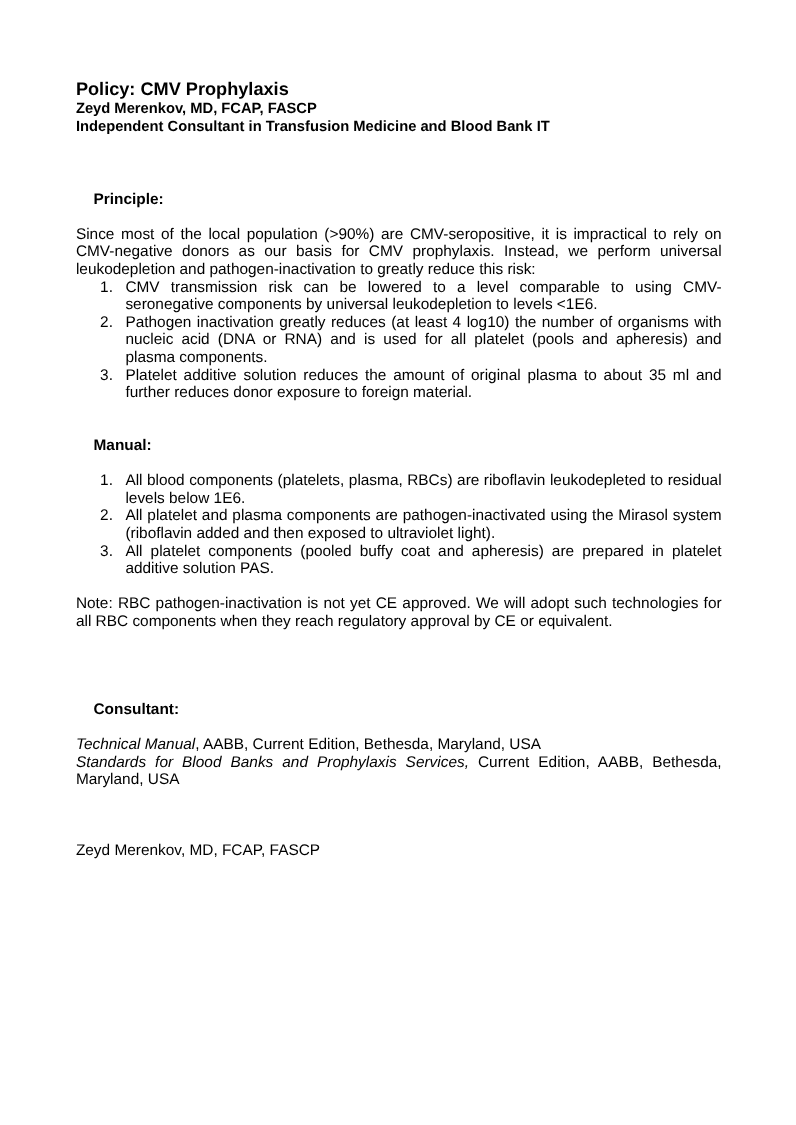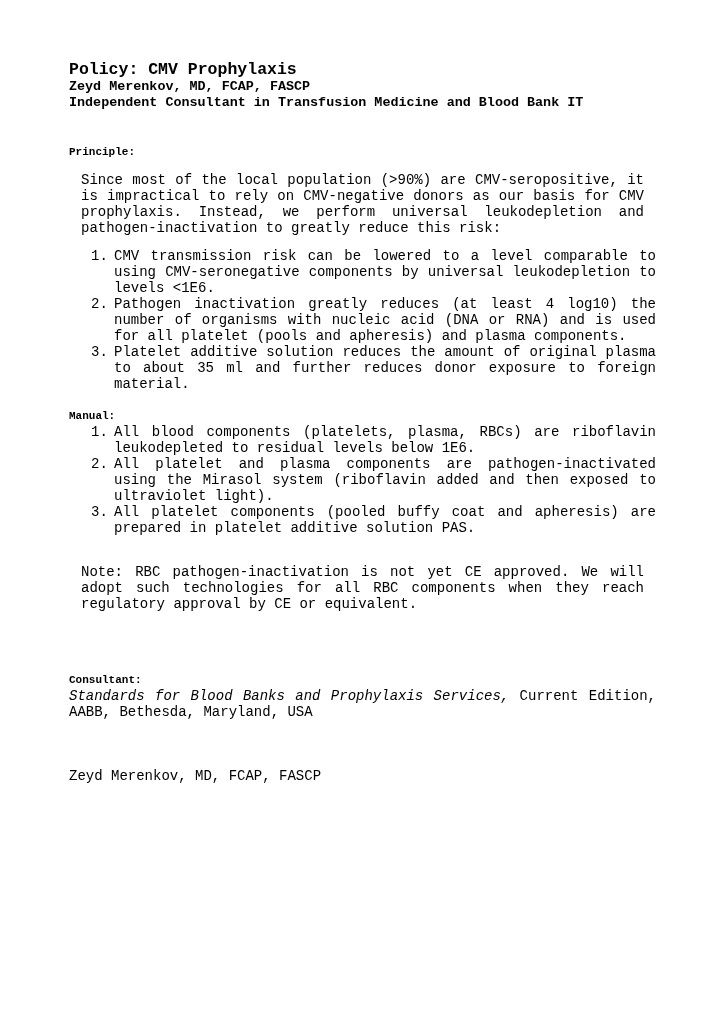--- a/index.html
+++ b/index.html
@@ -11,46 +11,45 @@
       width: 724px;
       height: 1023px;
       position: relative;
       overflow: hidden;
       font-family: "Liberation Sans", sans-serif;
       color: #000000;
     }
     .page {
       position: absolute;
       left: 69px;
-      top: 60px;
+      top: 72px;
       width: 587px;
       font-size: 14px;
       line-height: 16px;
-      font-family: Liberation Mono, monospace;
     }
     .title {
       font-size: 16.5px;
       font-weight: bold;
       line-height: 19px;
       margin: 0;
     }
     .subtitle {
       font-size: 13.4px;
       font-weight: bold;
       line-height: 16px;
       margin: 0;
     }
     .section-heading {
       font-weight: bold;
-      font-size: 11px;
+      font-size: 14px;
       line-height: 16px;
-      margin: 0;
+      margin: 16px;
     }
     p {
-      margin: 12px;
+      margin: 0;
       text-align: justify;
     }
     ol {
       margin: 0;
       padding: 0;
       list-style: none;
     }
     ol li {
       position: relative;
       padding-left: 45px;
@@ -122,20 +121,21 @@
   </div>
 
   <div class="gap-section"></div>
 
   <p>Note:  RBC pathogen-inactivation is not yet CE approved.  We will adopt such technologies for all RBC components when they reach regulatory approval by CE or equivalent.</p>
 
   <div class="gap-large"></div>
 
   <div>
     <div class="section-heading">Consultant:</div>
+    <div class="ref-line"><span class="it">Technical Manual</span><span>, AABB, Current Edition, Bethesda, Maryland, USA</span></div>
     <div class="ref-line"><span class="it">Standards for Blood Banks and Prophylaxis Services,</span><span> Current Edition, AABB, Bethesda, Maryland, USA</span></div>
   </div>
 
   <div class="gap-prepared"></div>
 
   <div>
     <div class="plain">Zeyd Merenkov, MD, FCAP, FASCP</div>
   </div>
 
 </div>

